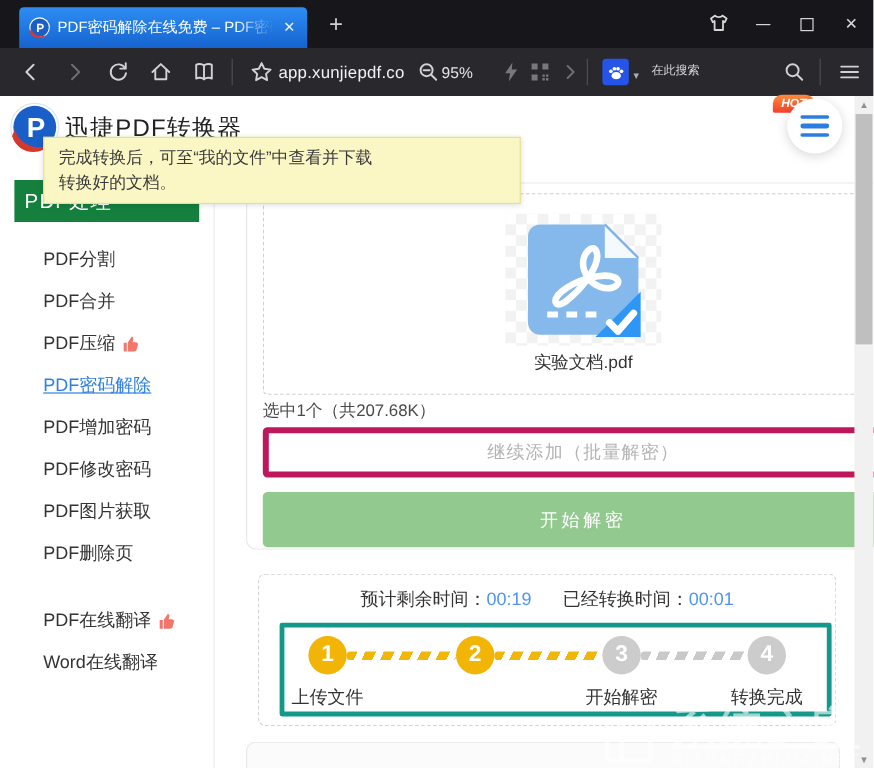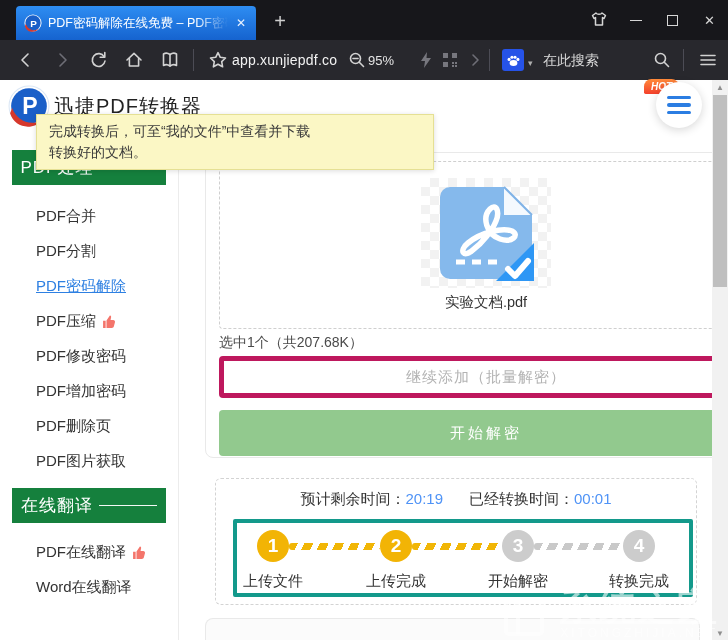--- a/index.html
+++ b/index.html
@@ -27,21 +27,21 @@
   .tbi { position:absolute; top:10px; width:20px; height:20px; }
   .tbi svg { width:20px; height:20px; stroke:#d2d2d2; fill:none; stroke-width:1.6; stroke-linecap:round; stroke-linejoin:round; }
   .dim svg { stroke:#6e6e76; }
   .dimfill svg { fill:#77777e; stroke:none; }
   .sep { position:absolute; top:9px; width:1px; height:22px; background:#4c4c55; }
   .urltext { position:absolute; left:232px; top:12px; font-size:14px; color:#f2f2f2; letter-spacing:.2px; }
   .pct { position:absolute; left:368px; top:13px; font-size:13px; color:#e4e4e4; }
   .pawbox { position:absolute; left:502px; top:9px; width:22px; height:22px; border-radius:3px; background:#2653e8;
             display:flex; align-items:center; justify-content:center; }
   .caret { position:absolute; left:528px; top:18px; font-size:9px; color:#aeaeae; }
-  .searchtext { position:absolute; left:543px; top:12px; font-size:14px; color:#d9d9d9; }
+  .searchtext { position:absolute; left:543px; top:12px; font-size:10px; color:#d9d9d9; }
 
   
   .page { position:absolute; left:0; top:80px; width:728px; height:560px; background:#fff; }
 
   .logo { position:absolute; left:8px; top:5px; width:42px; height:42px; }
   .site-title { position:absolute; left:54px; top:13px; font-size:20px; color:#222; letter-spacing:1px; }
   .site-nav { position:absolute; left:433px; top:17px; display:flex; gap:17px; }
   .site-nav a { font-size:15px; color:#333; text-decoration:underline; cursor:pointer; }
   .hot { position:absolute; left:644px; top:-1px; background:linear-gradient(180deg,#ff8b3a,#f4402c);
          color:#fff; font-size:10px; font-style:italic; font-weight:bold; padding:2px 7px;
@@ -234,52 +234,48 @@
       <span>转换好的文档。</span>
     </div>
 
     <aside class="sidebar">
       <div class="side-head">
         <span>PDF处理</span>
           <i></i>
       </div>
       <div class="side-list">
         <div class="side-item">
+            <span>PDF分割</span>
+          </div>
+        <div class="side-item">
             <span>PDF合并</span>
-          </div>
-        <div class="side-item">
-            <span>PDF分割</span>
-          </div>
-        <div class="side-item active">
-            <span>PDF密码解除</span>
           </div>
         <div class="side-item">
             <span>PDF压缩</span>
           <svg width="15" height="15" viewBox="0 0 14 14">
               <path fill="#f4756b" d="M1 6.2h2.4v6.8H1z M4.2 13h5c.9 0 1.7-.6 1.9-1.5l1-3.8c.3-1-.5-2-1.6-2H8l.5-2.6C8.7 2 8 1.2 7.2 1.6L4.2 6z"></path>
             </svg>
           </div>
+        <div class="side-item active">
+            <span>PDF密码解除</span>
+          </div>
+        <div class="side-item">
+            <span>PDF增加密码</span>
+          </div>
         <div class="side-item">
             <span>PDF修改密码</span>
           </div>
         <div class="side-item">
-            <span>PDF增加密码</span>
+            <span>PDF图片获取</span>
           </div>
         <div class="side-item">
             <span>PDF删除页</span>
           </div>
-        <div class="side-item">
-            <span>PDF图片获取</span>
-          </div>
       </div>
       <div class="side-gap"></div>
-      <div class="side-head">
-        <span>在线翻译</span>
-          <i></i>
-      </div>
       <div class="side-list second">
         <div class="side-item">
             <span>PDF在线翻译</span>
           <svg width="15" height="15" viewBox="0 0 14 14">
               <path fill="#f4756b" d="M1 6.2h2.4v6.8H1z M4.2 13h5c.9 0 1.7-.6 1.9-1.5l1-3.8c.3-1-.5-2-1.6-2H8l.5-2.6C8.7 2 8 1.2 7.2 1.6L4.2 6z"></path>
             </svg>
           </div>
         <div class="side-item">
             <span>Word在线翻译</span>
           </div>
@@ -301,33 +297,32 @@
         </div>
         <span class="filename">实验文档.pdf</span>
       </div>
       <div class="selection">选中1个（共207.68K）</div>
       <div class="add-btn">继续添加（批量解密）</div>
       <div class="start-btn">开始解密</div>
     </div>
 
     <div class="box2">
       <div class="timer-row">
-        <span>预计剩余时间：</span><span class="val">20:19</span><span class="gap"></span><span>已经转换时间：</span><span class="val">00:01</span>
+        <span>预计剩余时间：</span><span class="val">00:19</span><span class="gap"></span><span>已经转换时间：</span><span class="val">00:01</span>
       </div>
       <div class="teal">
         <span class="bar y" style="left:52px;width:91px"></span>
         <span class="bar y" style="left:175px;width:90px"></span>
         <span class="bar g" style="left:297px;width:89px"></span>
         <div class="step done" style="left:-14px">
           <div class="circ">1</div>
           <span class="step-label">上传文件</span>
         </div>
         <div class="step done" style="left:109px">
           <div class="circ">2</div>
-          <span class="step-label">上传完成</span>
         </div>
         <div class="step" style="left:231px">
           <div class="circ">3</div>
           <span class="step-label">开始解密</span>
         </div>
         <div class="step" style="left:352px">
           <div class="circ">4</div>
           <span class="step-label">转换完成</span>
         </div>
       </div>

